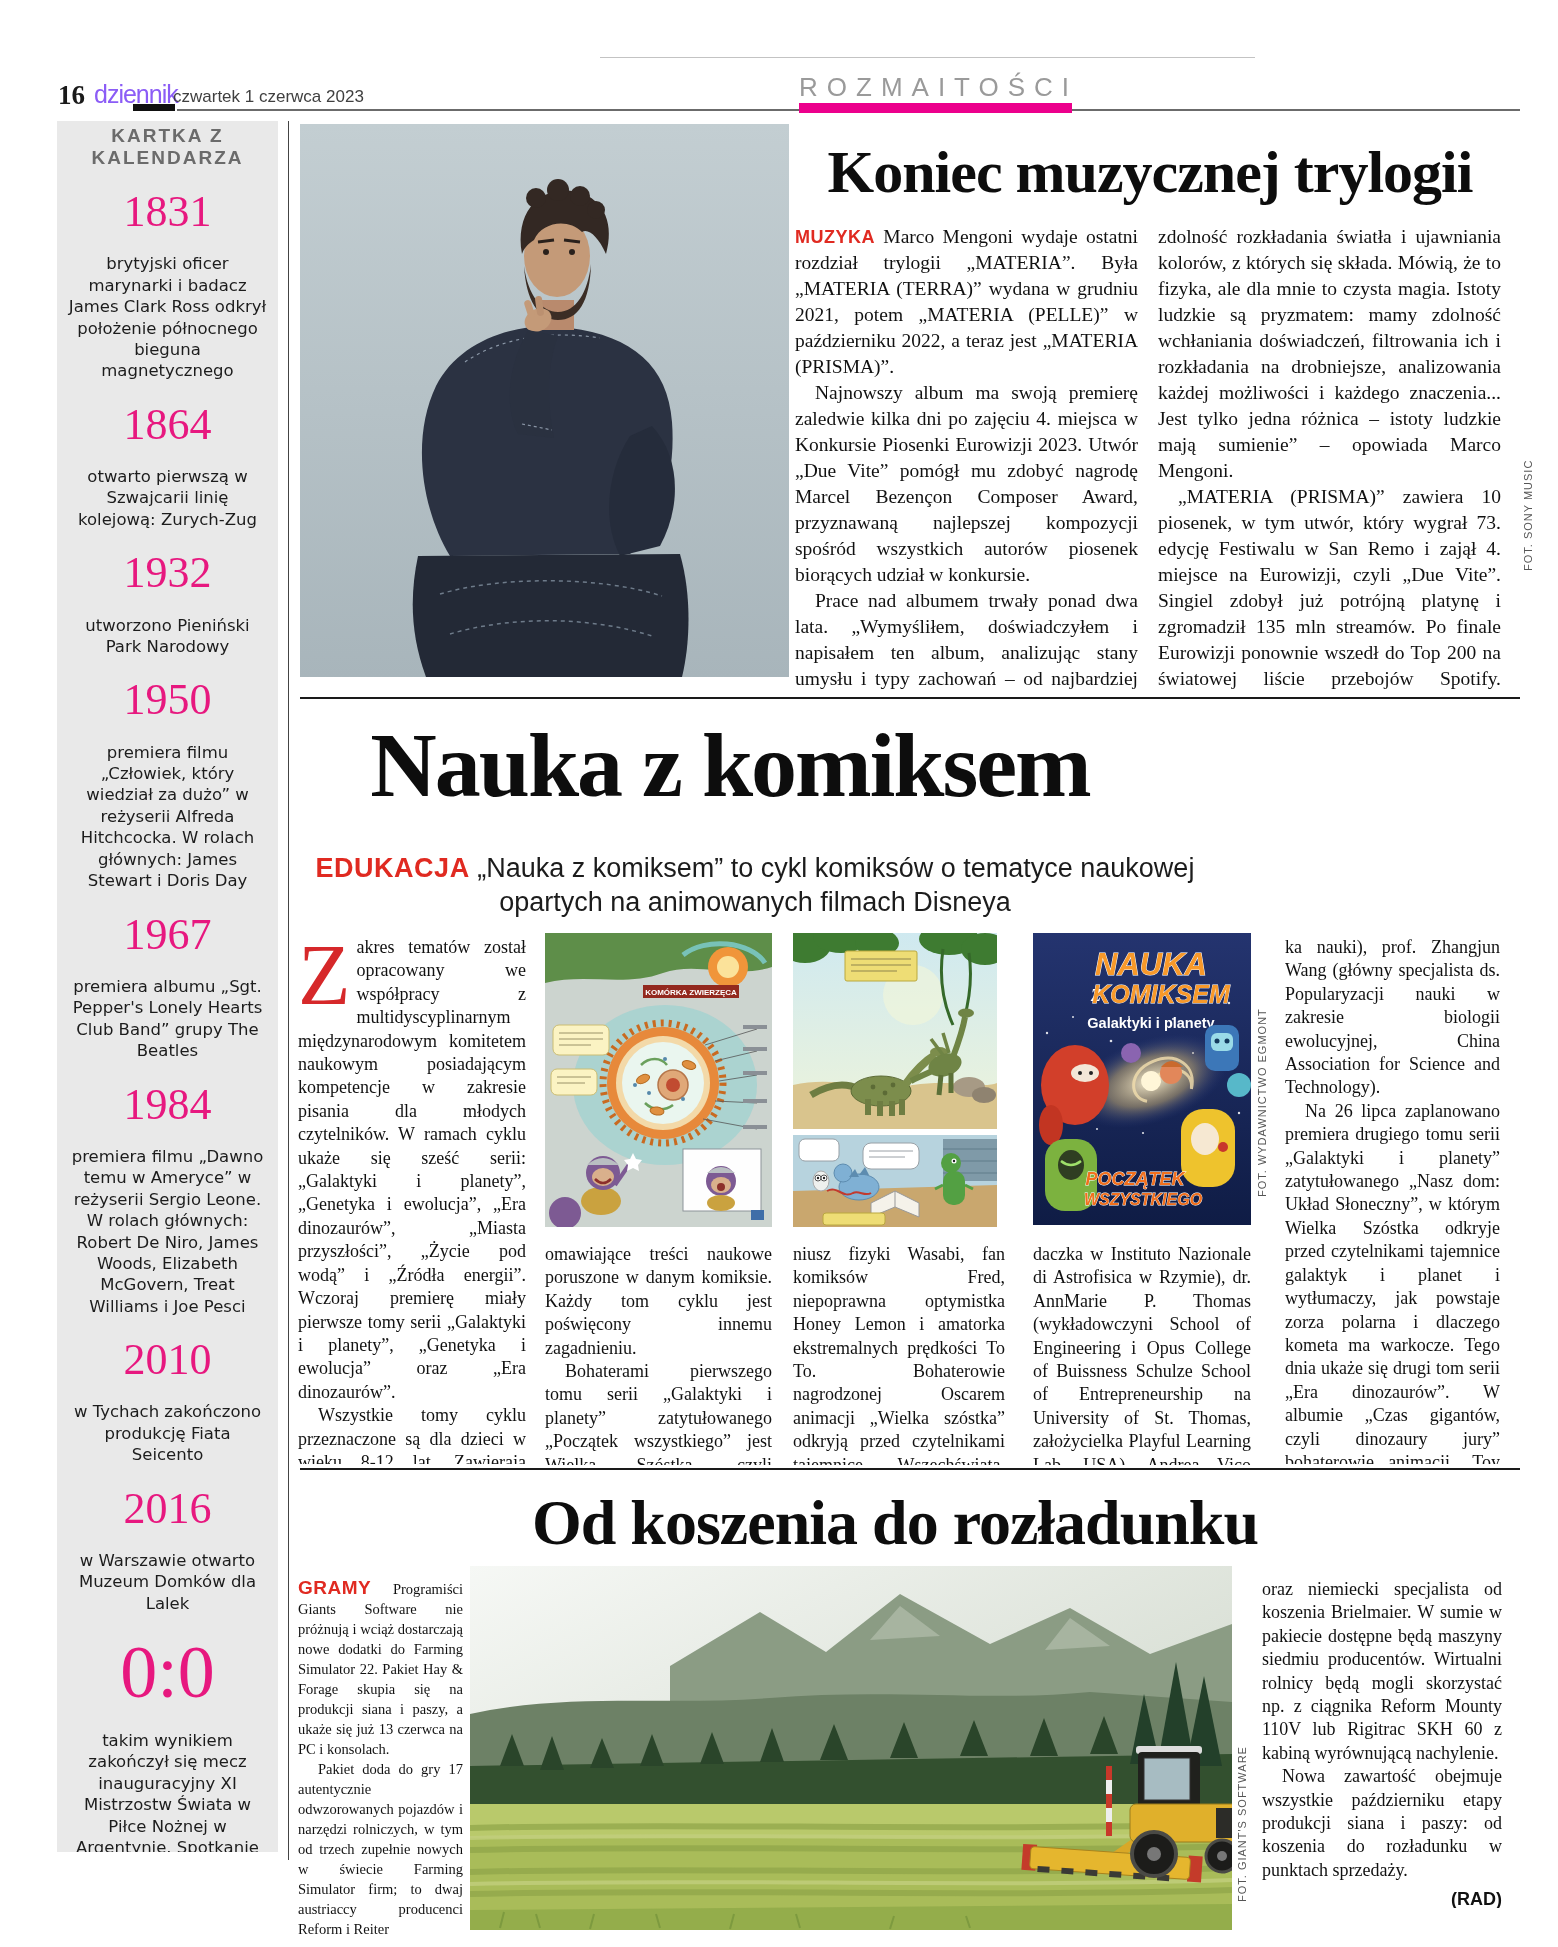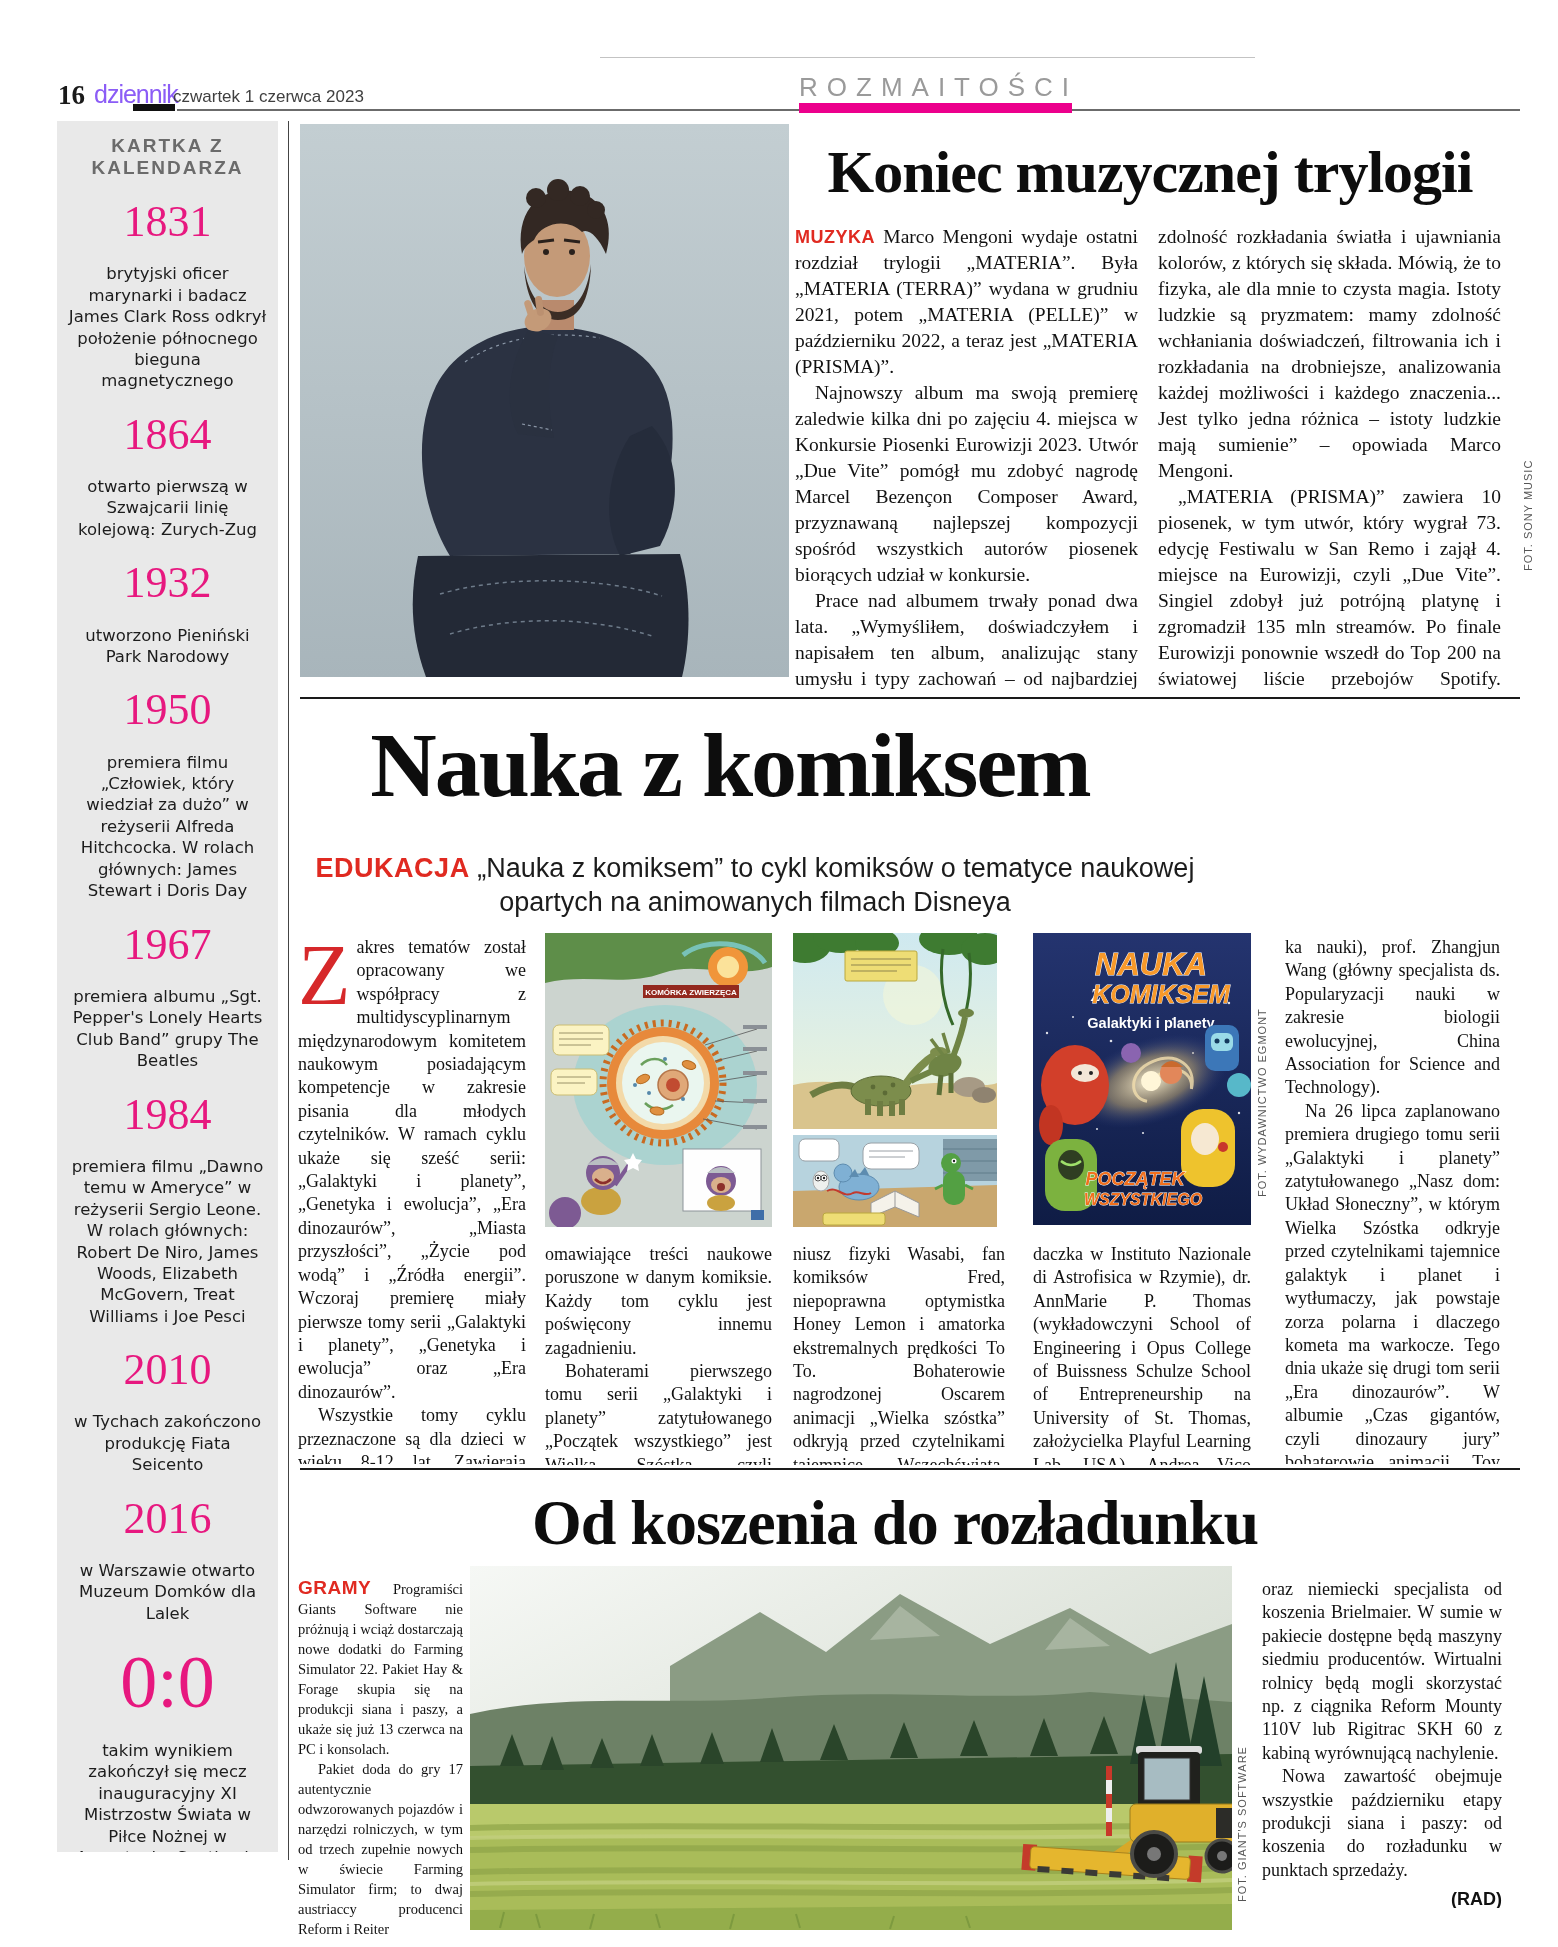--- a/index.html
+++ b/index.html
@@ -12,21 +12,21 @@
   .brand{left:94px;top:80px;font-size:25px;font-weight:400;color:#8b5cf6;font-family:"Liberation Sans",sans-serif;letter-spacing:-1px;}
   .brand-bar{left:133px;top:104px;width:42px;height:7px;background:#111;}
   .date{left:173px;top:87px;font-size:17px;color:#3f3f3f;font-family:"Liberation Sans",sans-serif;}
   .header-rule{left:177px;top:109px;width:1343px;height:2px;background:#6b6b6b;}
   .top-hairline{left:600px;top:57px;width:655px;height:1px;background:#c3c3c3;}
   .section{left:799px;top:72px;font-size:26px;font-weight:300;letter-spacing:9px;color:#9a9a9a;font-family:"Liberation Sans",sans-serif;}
   .pink-bar{left:799px;top:103px;width:273px;height:10px;background:#ec008c;}
 
   
   .sidebar{left:57px;top:121px;width:221px;height:1731px;background:#e9e9e9;overflow:hidden;
-           text-align:center;padding-top:14px;box-sizing:border-box;}
+           text-align:center;padding-top:4px;box-sizing:border-box;}
   .cal-title{font-family:"Liberation Sans",sans-serif;font-weight:700;font-size:19px;letter-spacing:2px;color:#6b6b6b;}
   .cal-year{font-family:"Liberation Serif",serif;font-size:44px;color:#e7187f;margin-top:20px;line-height:1.05;}
   .cal-year.big{font-size:74px;}
   .cal-text{font-family:"DejaVu Sans",sans-serif;font-size:16.5px;line-height:1.3;color:#1c1c1c;margin:18px 10px 0 10px;}
 
   .vrule{left:288px;top:121px;width:1px;height:1739px;background:#444;}
 
   
   .headline{font-family:"Liberation Serif",serif;font-weight:700;color:#0d0d0d;text-align:center;letter-spacing:-1px;}
   .body1 p{margin:0;font-size:19.5px;line-height:26px;text-align:justify;}

